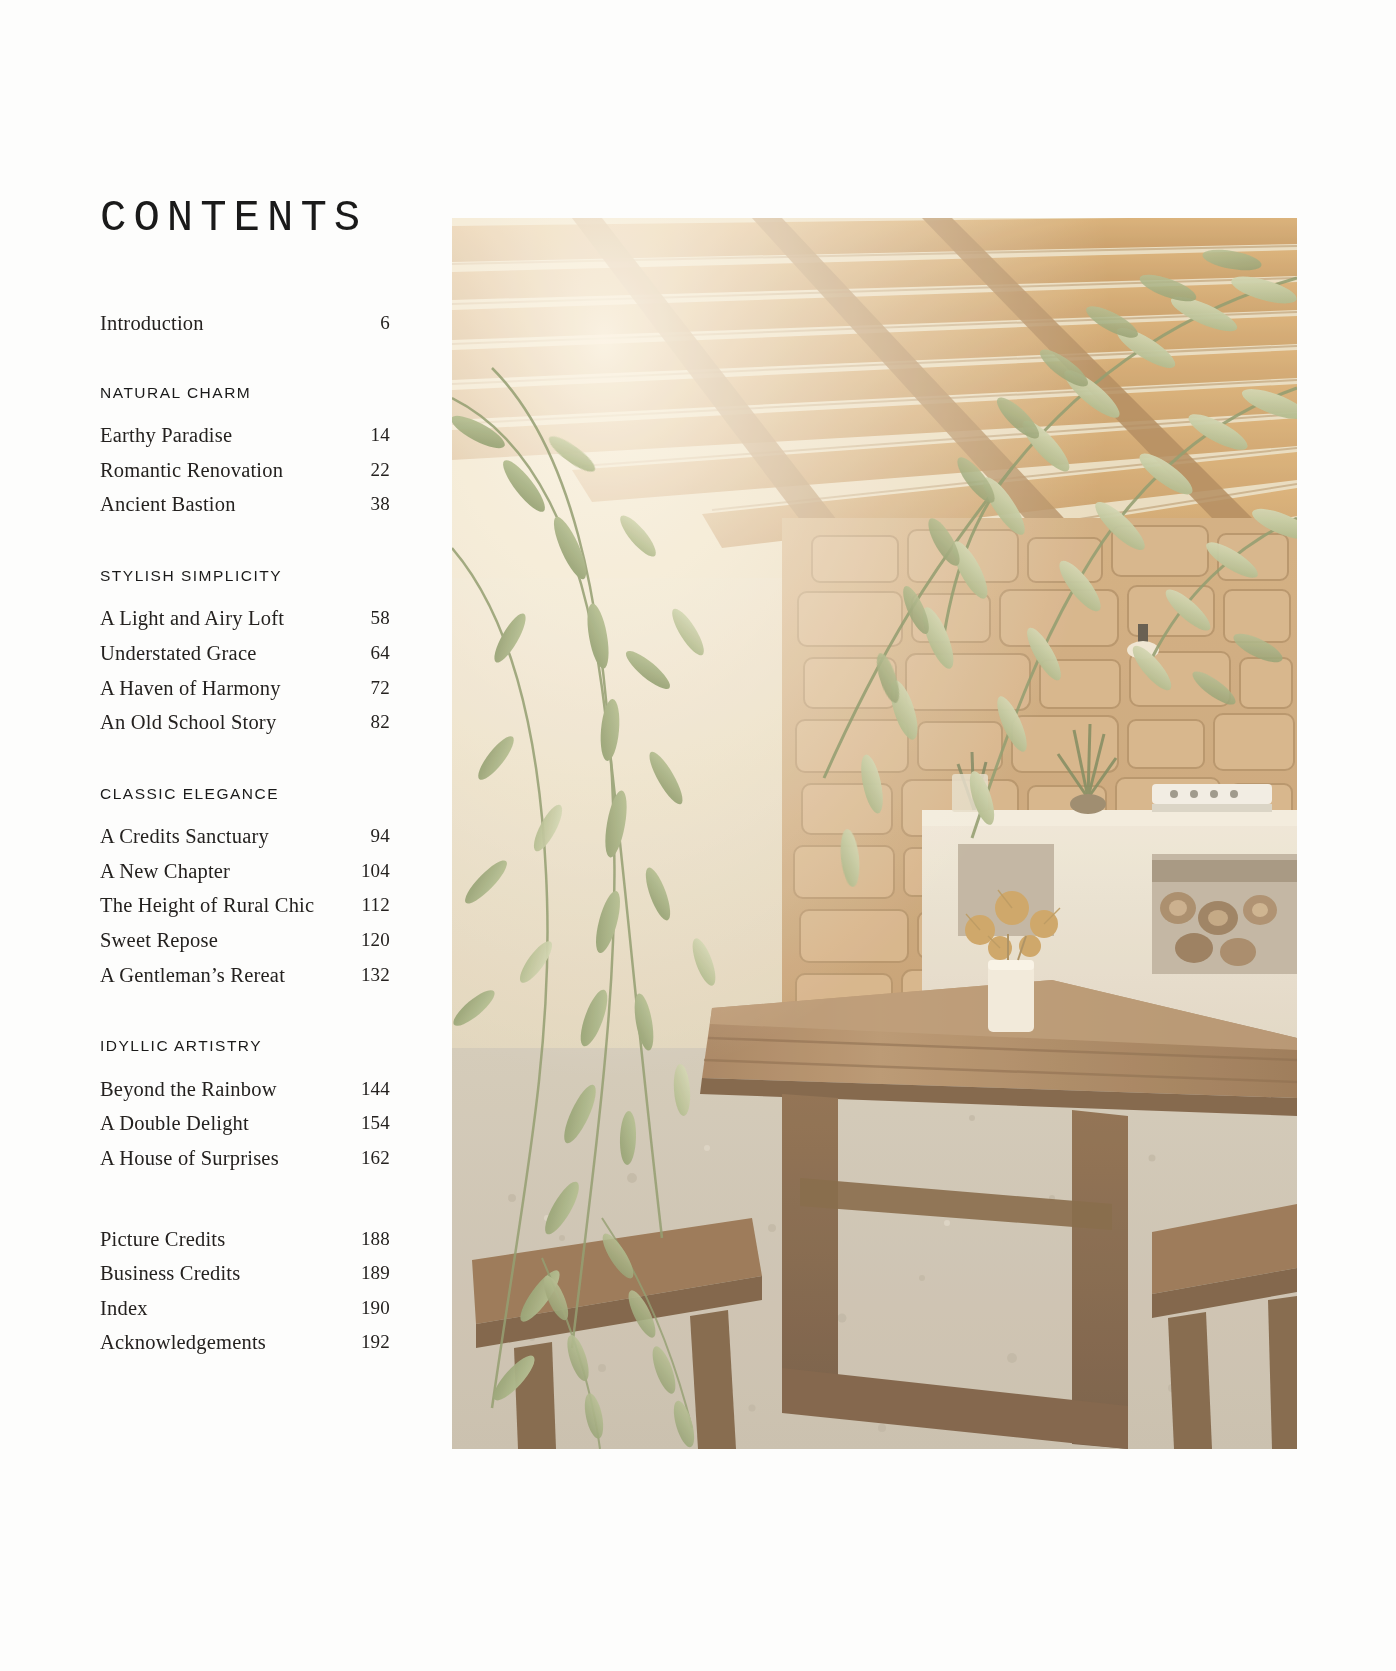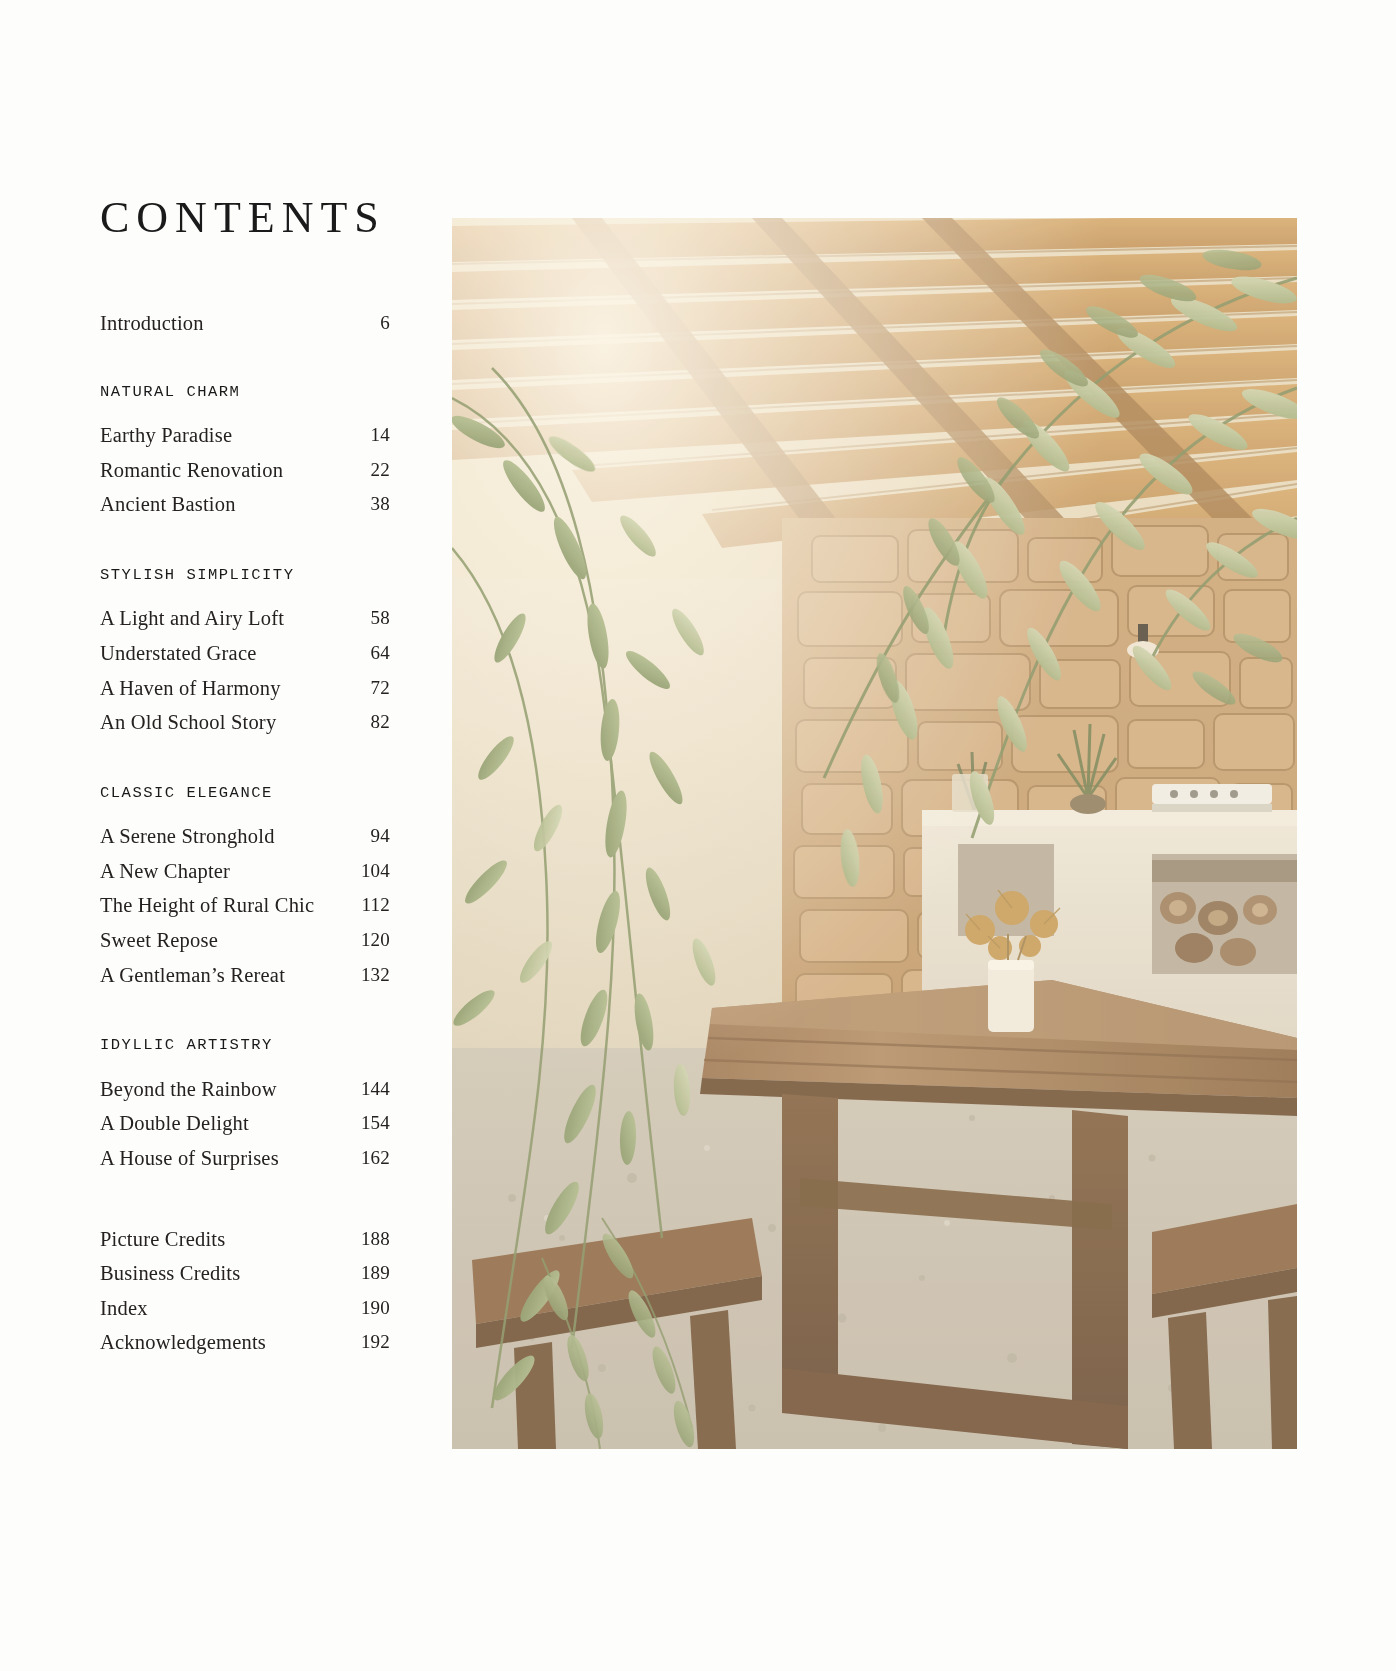--- a/index.html
+++ b/index.html
@@ -24,21 +24,21 @@
 
   
   .toc {
     position: absolute;
     left: 100px;
     top: 196px;
     width: 290px;
   }
 
   .toc-title {
-    font-family: Liberation Serif, serif;
+    font-family: Liberation Mono, monospace;
     font-weight: 300;
     font-size: 44px;
     letter-spacing: 7px;
     color: #1a1a1a;
     margin: 0 0 66px 0;
     line-height: 1;
   }
 
   .entry {
     display: flex;
@@ -54,21 +54,21 @@
   }
   .entry .page-num {
     flex: 0 0 auto;
     width: 46px;
     text-align: right;
     font-size: 19px;
     color: #24211f;
   }
 
   .section-head {
-    font-family: Liberation Mono, monospace;
+    font-family: Liberation Sans, sans-serif;
     font-size: 15.5px;
     letter-spacing: 1.5px;
     text-transform: uppercase;
     color: #1a1a1a;
     margin: 0;
     line-height: 1;
   }
 
   .group { margin-bottom: 0; }
   .group-gap-intro { height: 44px; }
@@ -142,21 +142,21 @@
         <span class="page-num">82</span>
       </div>
     </div>
 
     <div class="group-gap-before-head"></div>
 
     <div class="group">
       <p class="section-head">CLASSIC ELEGANCE</p>
       <div class="head-gap"></div>
       <div class="entry">
-        <span class="label">A Serene Stronghold</span>
+        <span class="label">A Credits Sanctuary</span>
         <span class="page-num">94</span>
       </div>
       <div class="entry">
         <span class="label">A New Chapter</span>
         <span class="page-num">104</span>
       </div>
       <div class="entry">
         <span class="label">The Height of Rural Chic</span>
         <span class="page-num">112</span>
       </div>

